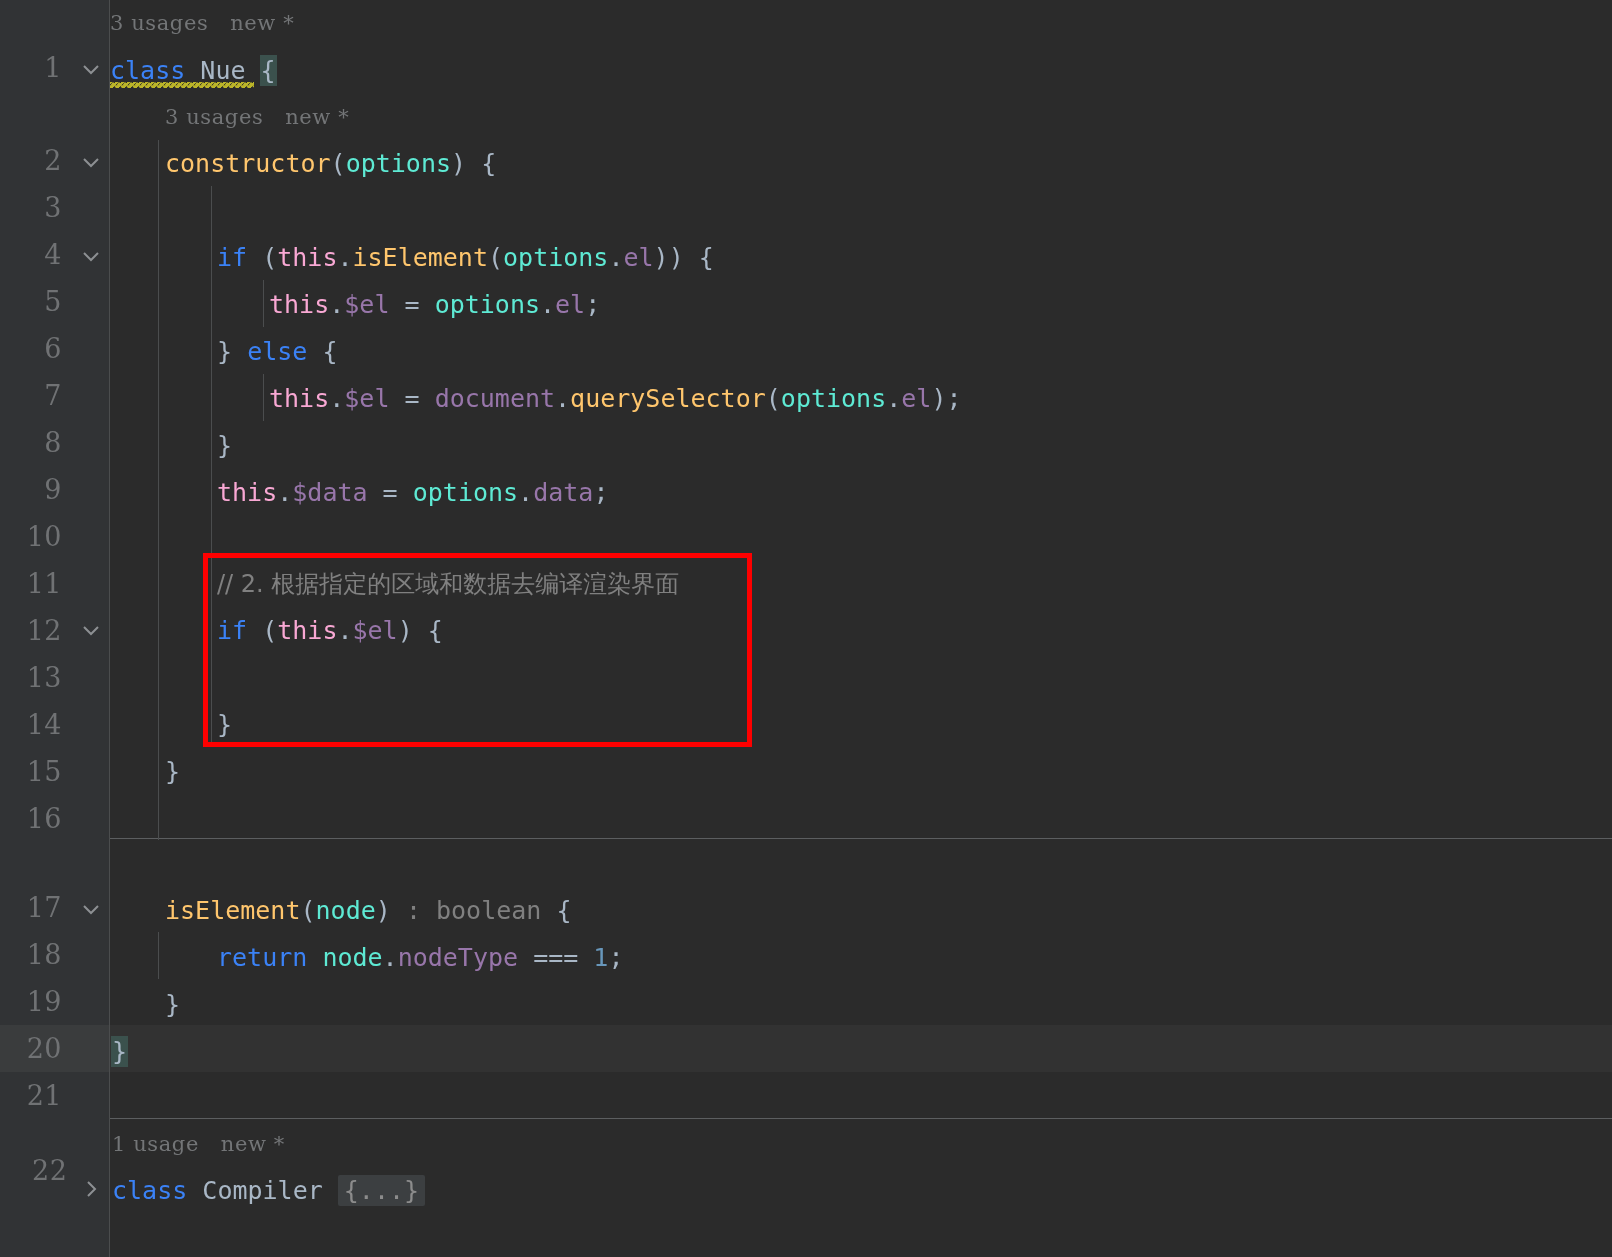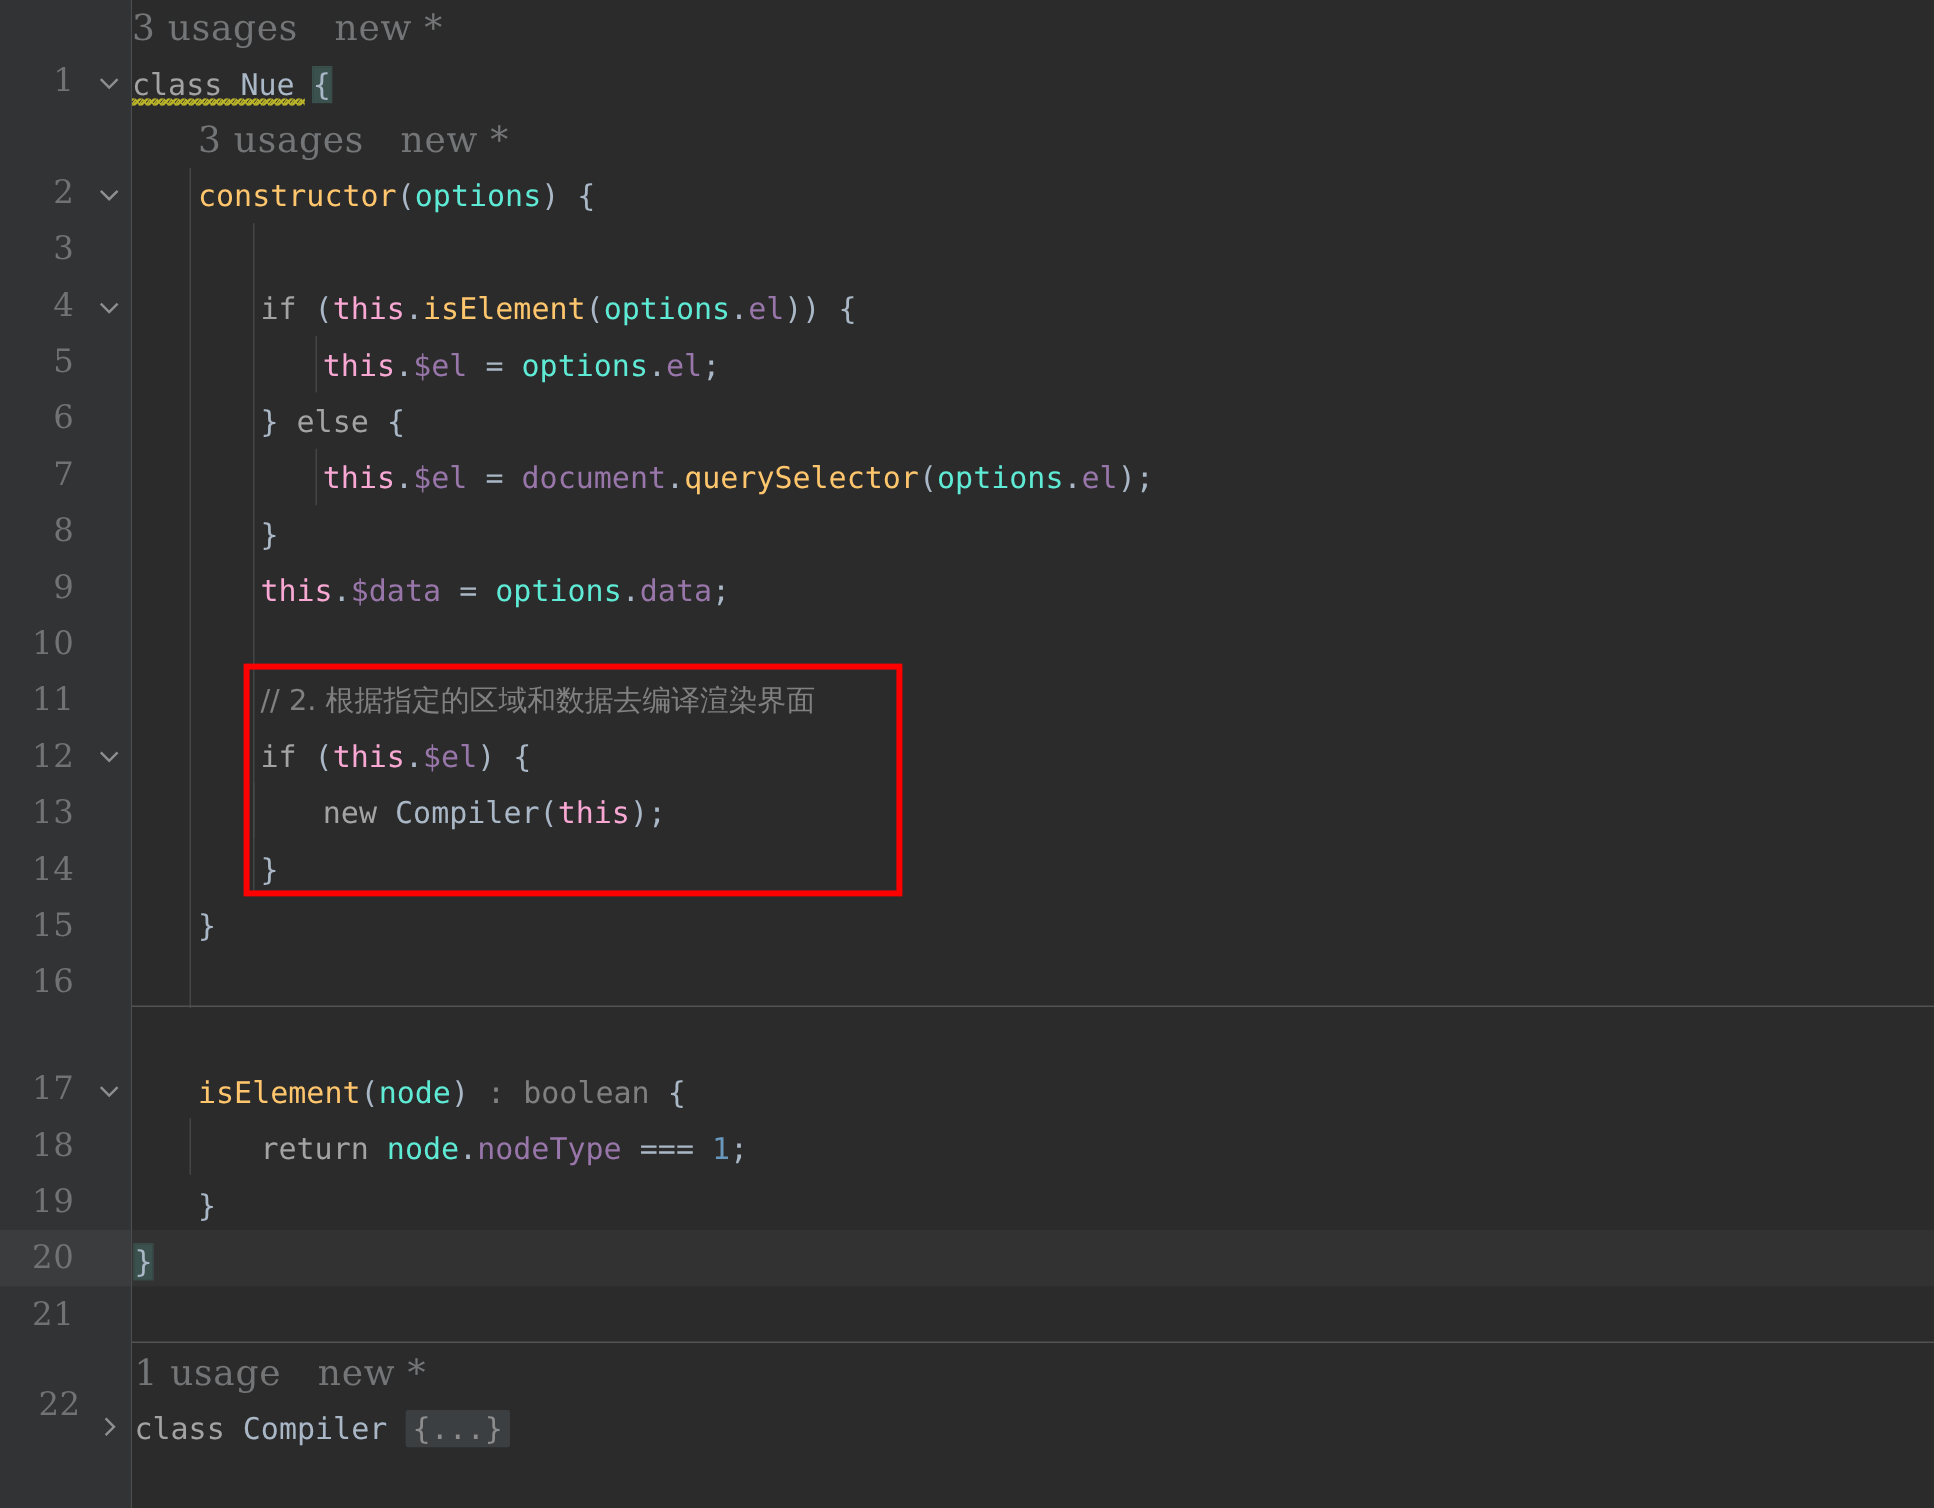--- a/index.html
+++ b/index.html
@@ -68,39 +68,39 @@
 
   .row {
     position: absolute;
     left: 0;
     height: 47px;
     line-height: 47px;
     width: 1502px;
   }
   .row.hint {
     font-family: "DejaVu Serif", "Liberation Serif", serif;
-    font-size: 30px;
+    font-size: 21px;
     color: #737577;
     letter-spacing: 0.6px;
   }
   .row.caret-line {
     background: #323232;
     width: 1502px;
   }
   .caret-line-gutter {
     position: absolute;
     left: 0; width: 109px;
     height: 47px;
     background: #3a3c3d;
   }
 
   .txt { position: relative; display: inline-block; }
 
   
-  .kw      { color: #a3a3a3; }   
+  .kw      { color: #3b82f6; }   
   .cls     { color: #a9b7c6; }   
   .plain   { color: #5eead4; }
   .fn      { color: #ffc66d; }   
   .this    { color: #f9a8d4; }
   .prop    { color: #9876aa; }
   .punct   { color: #a9b7c6; }
   .brace   { color: #a9b7c6; }
   .num     { color: #6897bb; }
   .type    { color: #808080; }   
   .op      { color: #a9b7c6; }
@@ -272,21 +272,20 @@
     
     <div class="row" style="top:516px; padding-left:107px;"><span></span></div>
 
     
     <div class="row" style="top:560px; padding-left:107px;"><span class="cn-comment">// 2. 根据指定的区域和数据去编译渲染界面</span></div>
 
     
     <div class="row" style="top:607px; padding-left:107px;"><span class="kw">if</span><span class="plain"> </span><span class="punct">(</span><span class="this">this</span><span class="punct">.</span><span class="prop">$el</span><span class="punct">)</span><span class="plain"> </span><span class="brace">{</span></div>
 
     
-    <div class="row" style="top:654px; padding-left:159px;"><span class="kw">new</span><span class="plain"> </span><span class="cls">Compiler</span><span class="punct">(</span><span class="this">this</span><span class="punct">)</span><span class="punct">;</span></div>
 
     
     <div class="row" style="top:701px; padding-left:107px;"><span class="brace">}</span></div>
 
     
     <div class="row" style="top:748px; padding-left:55px;"><span class="brace">}</span></div>
 
     
     <div class="row" style="top:795px; padding-left:55px;"><span></span></div>
 

